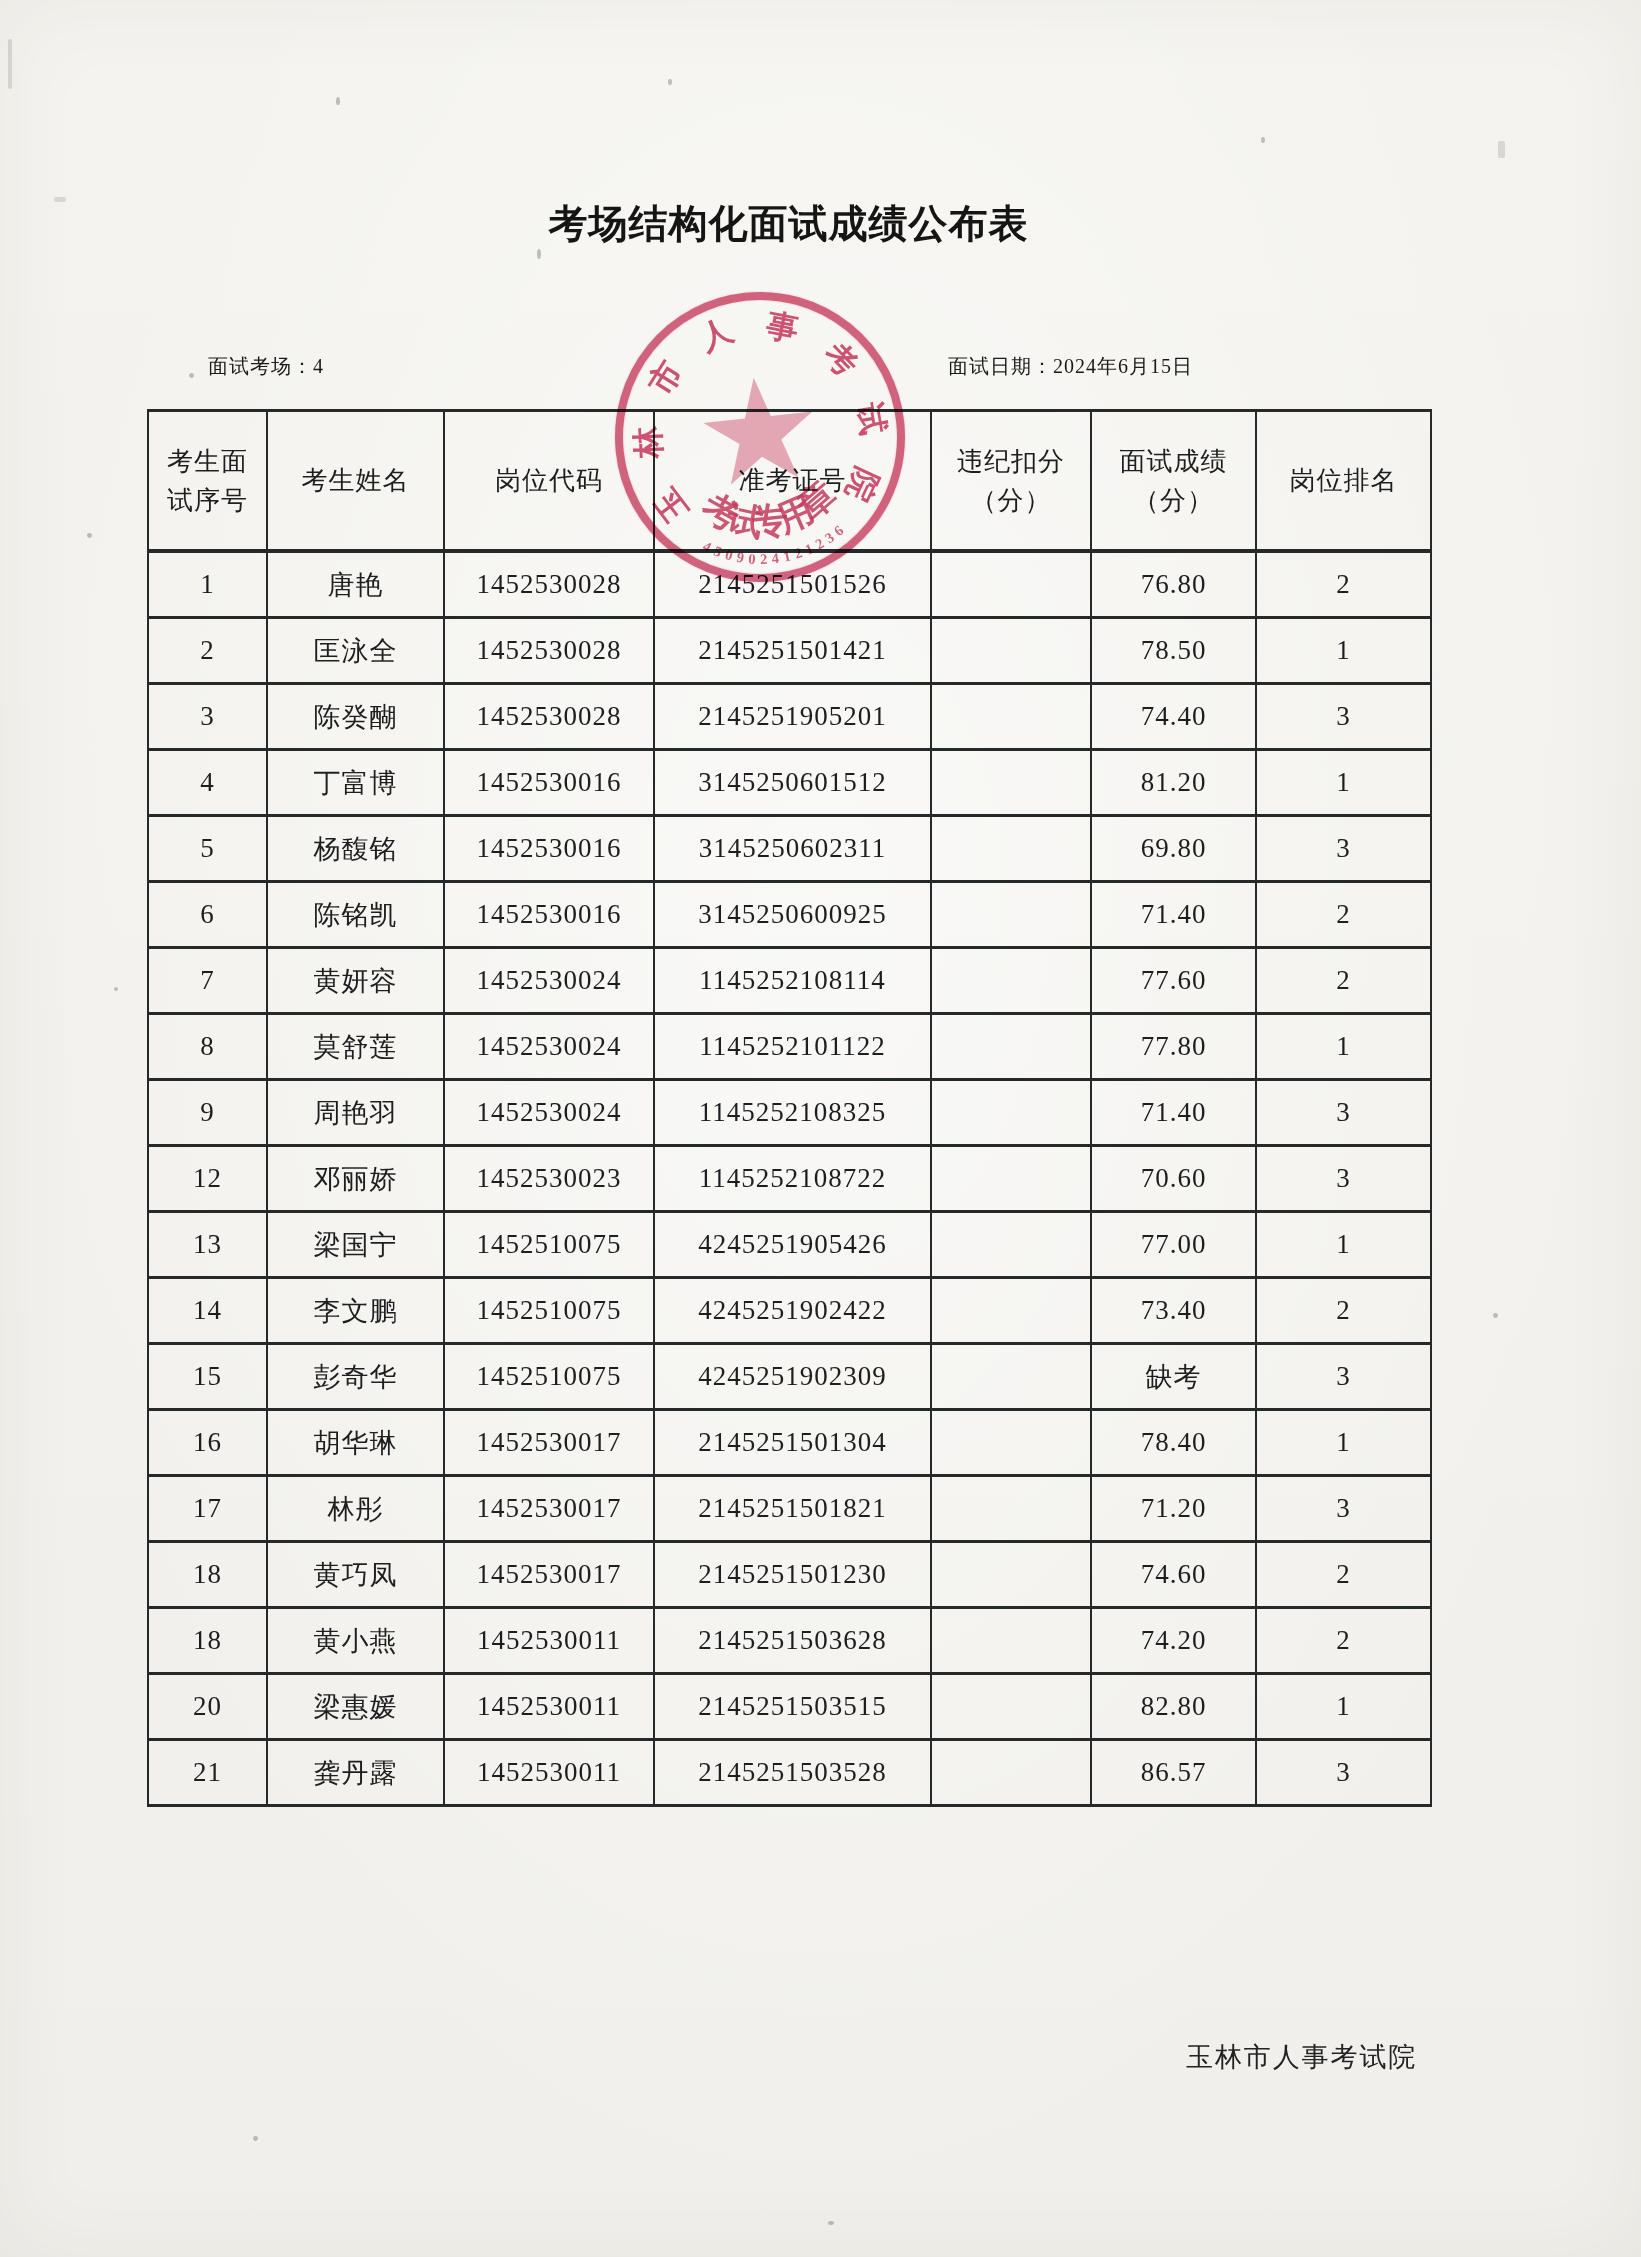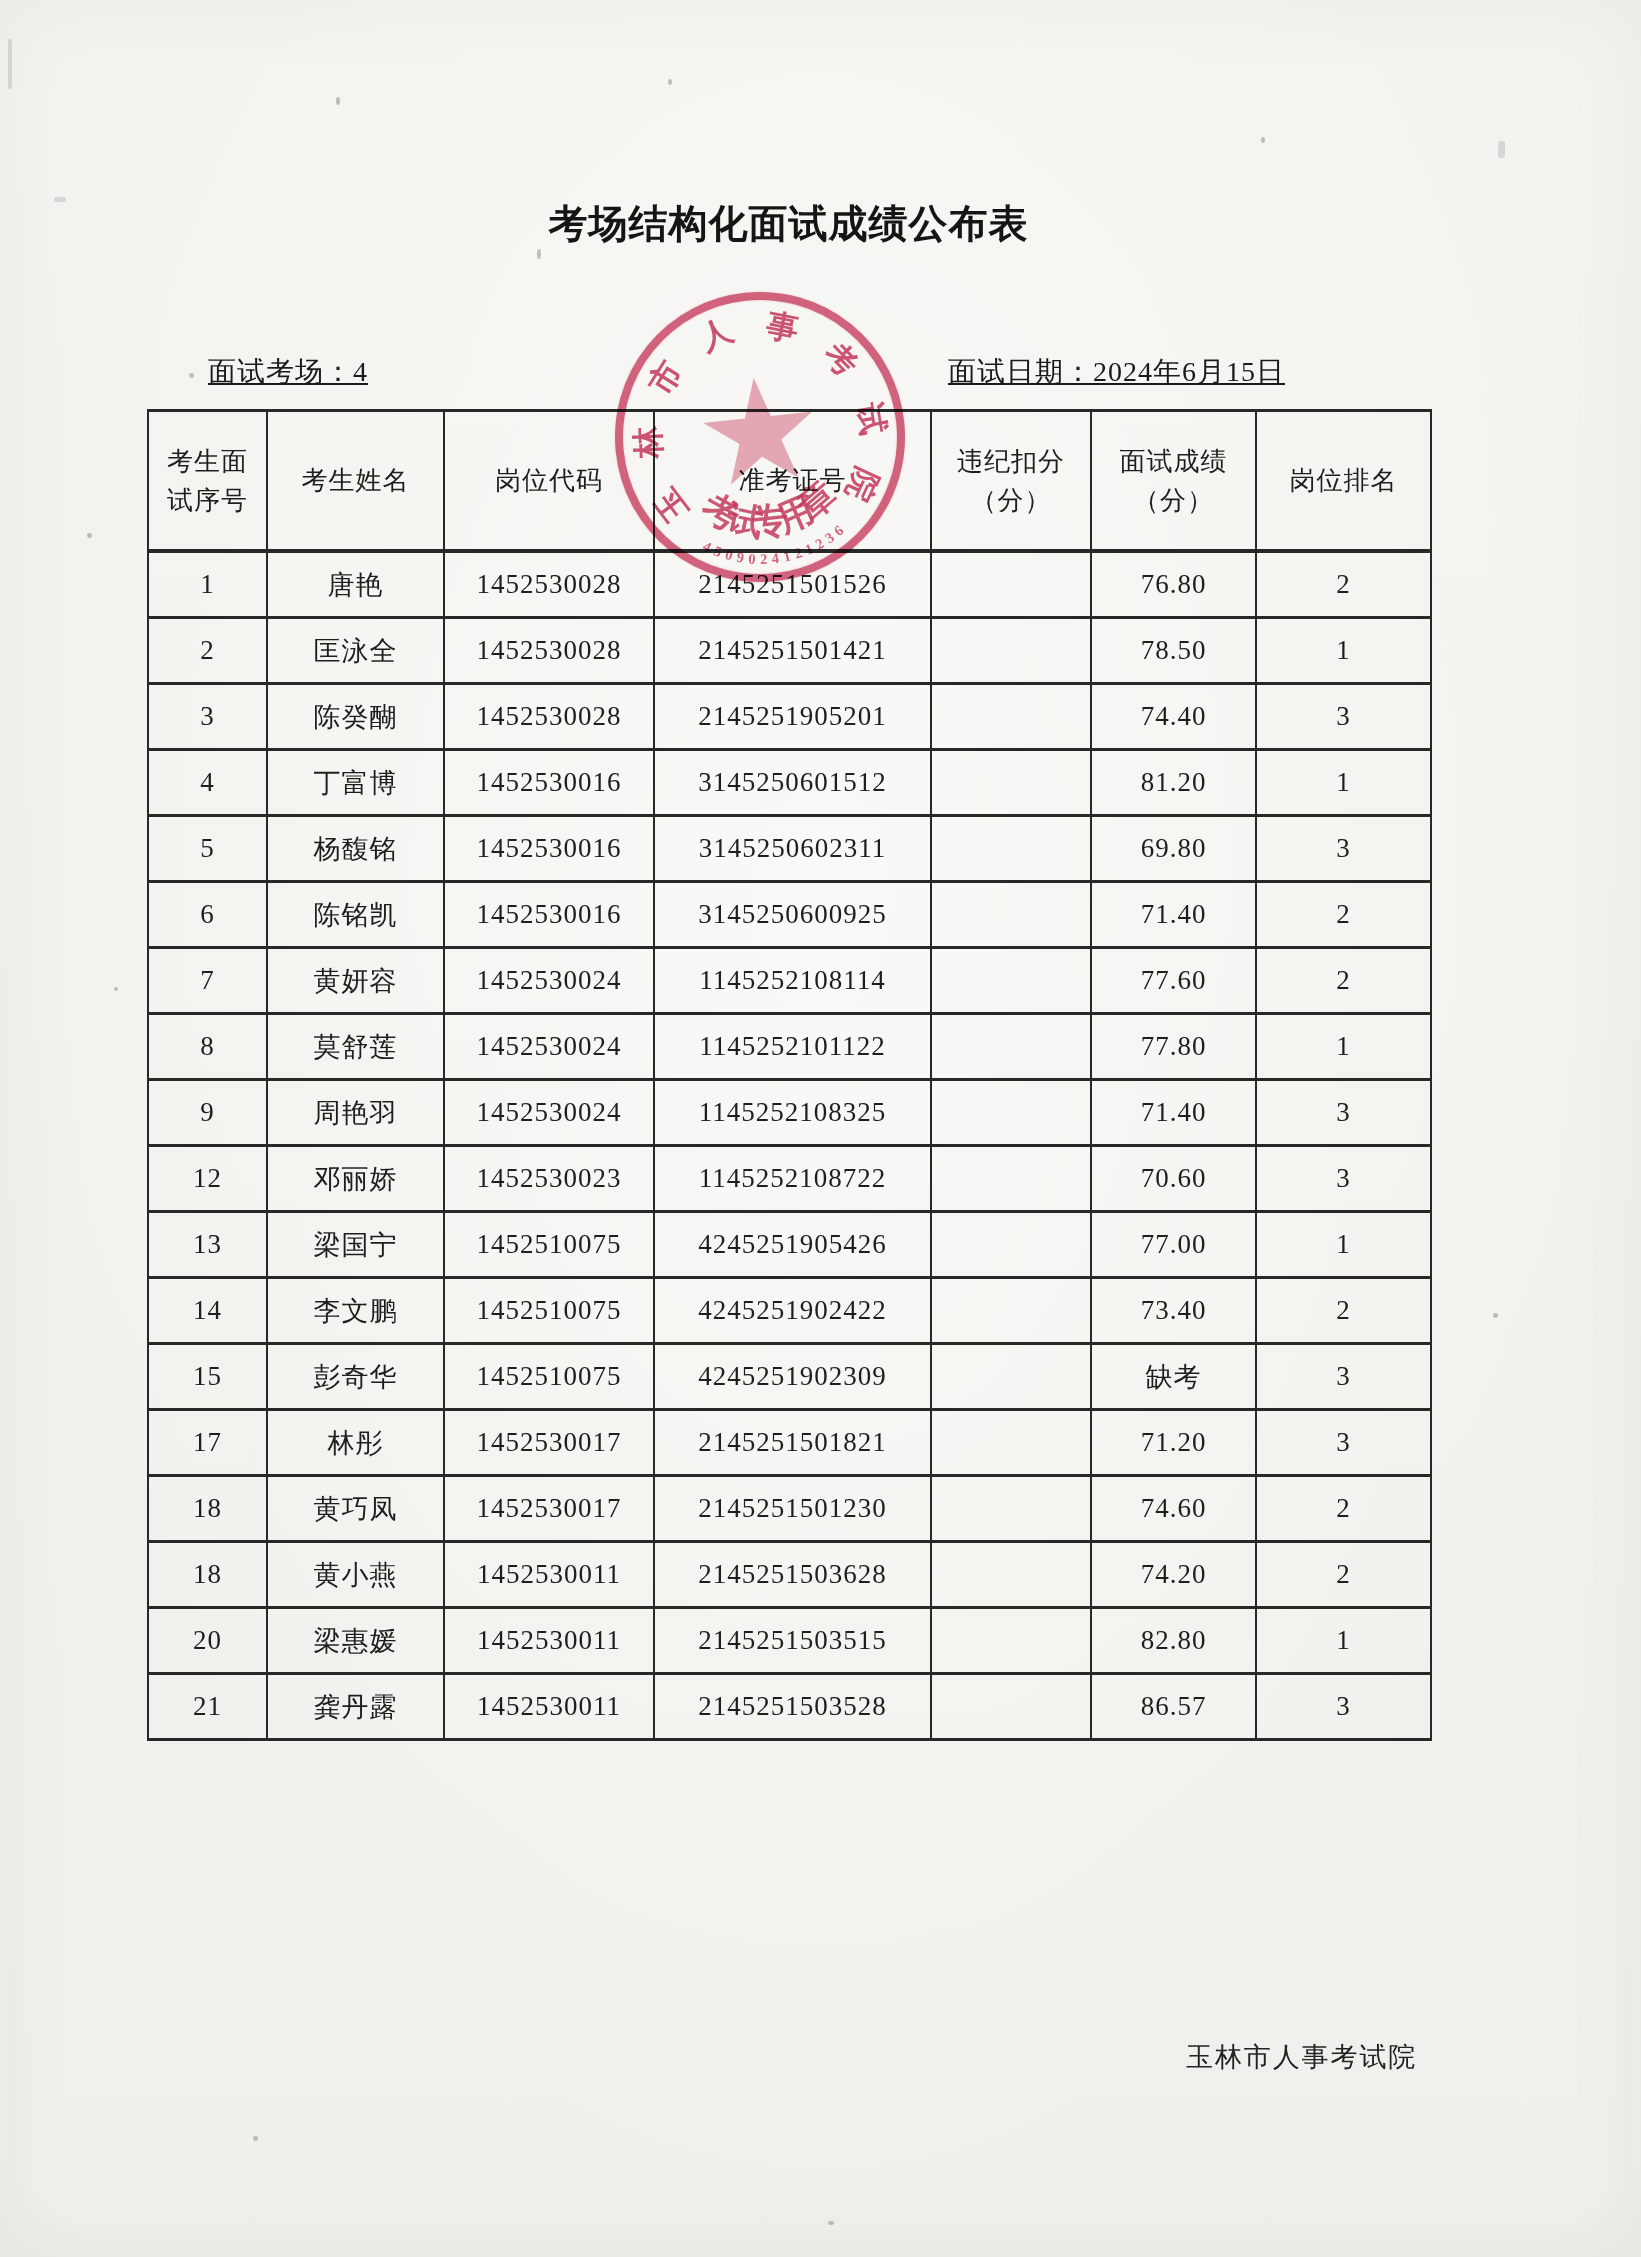--- a/index.html
+++ b/index.html
@@ -13,21 +13,21 @@
     position:absolute;inset:0;
     background:
       radial-gradient(ellipse at 50% 40%, rgba(255,255,255,.55), rgba(255,255,255,0) 70%),
       linear-gradient(180deg,#f4f3ef 0%,#f2f1ed 55%,#f0efeb 100%);
     box-shadow:inset 0 0 87px rgba(80,80,75,.06);
   }
   .title{
     position:absolute;left:-32px;top:197px;width:1641px;margin:0;
     text-align:center;font-size:39px;font-weight:bold;letter-spacing:1px;color:#151515;
   }
-  .meta{position:absolute;font-size:28px;color:#1a1a1a;letter-spacing:1px;text-decoration:underline;}
+  .meta{position:absolute;font-size:20px;color:#1a1a1a;letter-spacing:1px;}
   .meta-room{left:208px;top:353px;}
   .meta-date{left:948px;top:353px;}
   table.score-table{
     position:absolute;left:147px;top:409px;width:1282px;
     border-collapse:collapse;table-layout:fixed;
     background:transparent;
   }
   table.score-table th,table.score-table td{
     border:2.9px solid #26292a;
     border-top-width:3.9px;border-bottom-width:3.9px;
@@ -239,20 +239,29 @@
           <td class="num">2</td>
         </tr>
         <tr>
           <td>15</td>
           <td>彭奇华</td>
           <td class="num">1452510075</td>
           <td class="num">4245251902309</td>
           <td></td>
           <td>缺考</td>
           <td class="num">3</td>
+        </tr>
+        <tr>
+          <td>16</td>
+          <td>胡华琳</td>
+          <td class="num">1452530017</td>
+          <td class="num">2145251501304</td>
+          <td></td>
+          <td class="num">78.40</td>
+          <td class="num">1</td>
         </tr>
         <tr>
           <td>17</td>
           <td>林彤</td>
           <td class="num">1452530017</td>
           <td class="num">2145251501821</td>
           <td></td>
           <td class="num">71.20</td>
           <td class="num">3</td>
         </tr>

